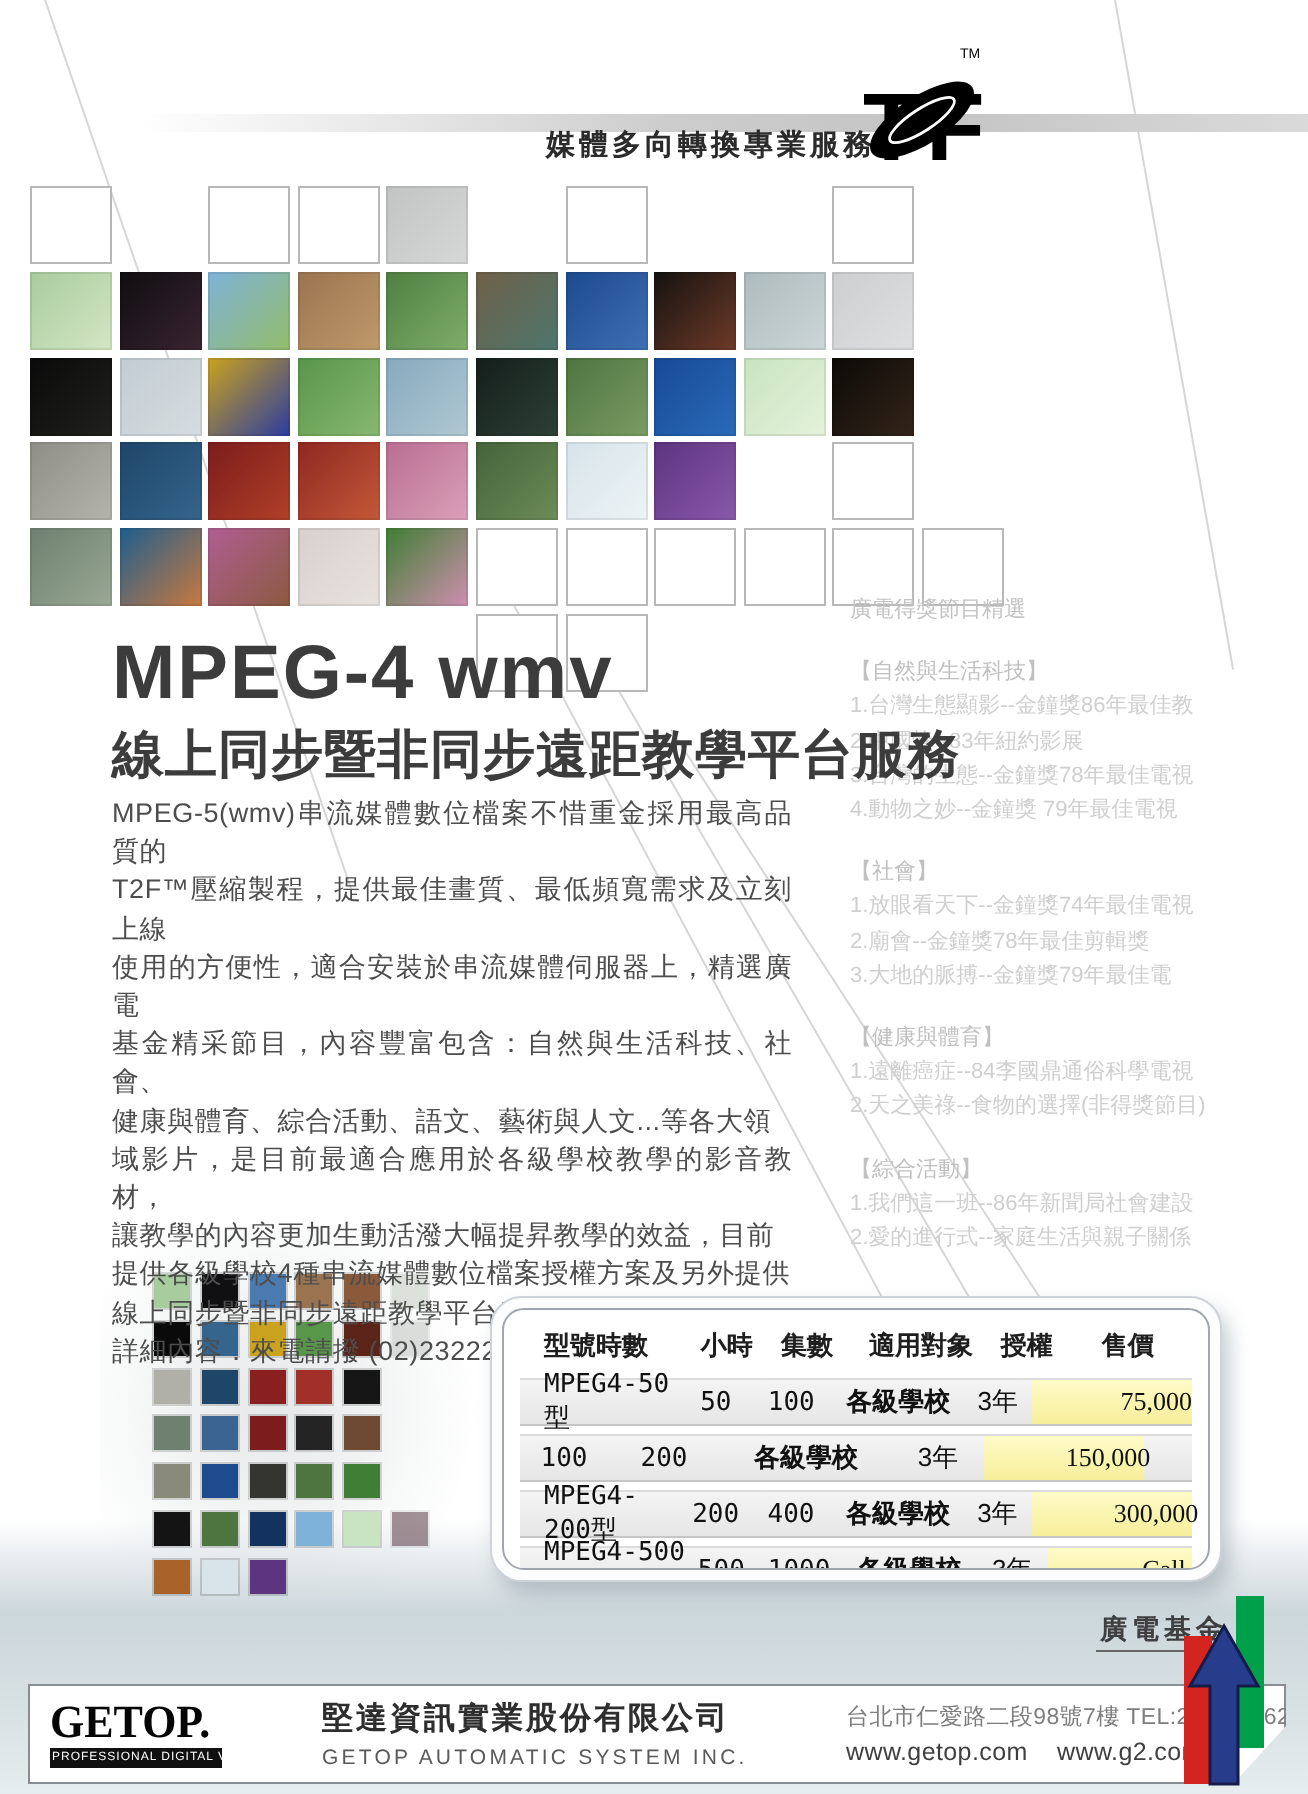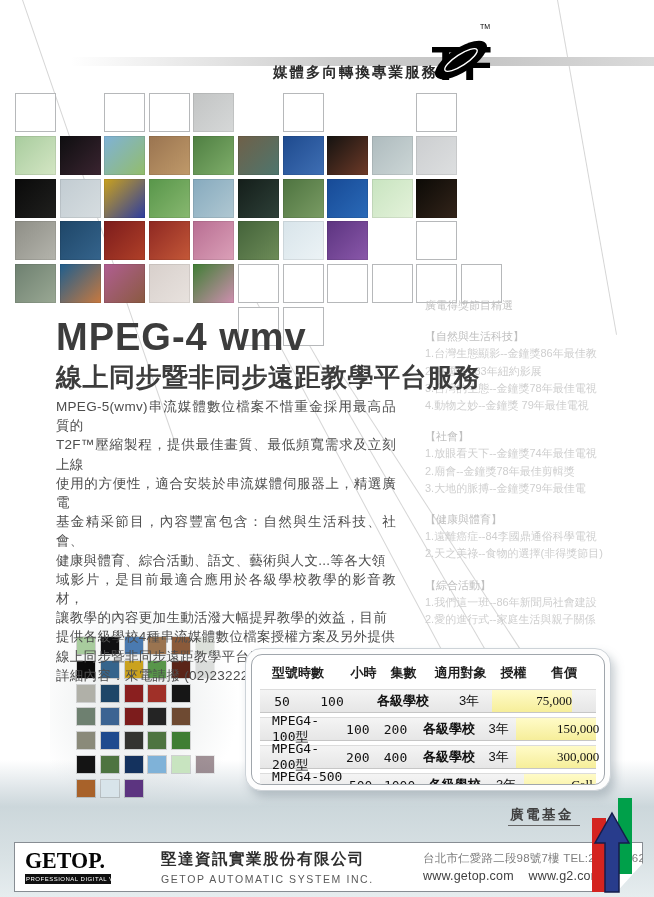--- a/index.html
+++ b/index.html
@@ -58,21 +58,21 @@
   .tc5{width:80px;text-align:center;}
   .mono{font-family:"DejaVu Sans Mono",monospace;}
   .tdata .tc5.price{align-self:stretch;display:flex;align-items:center;justify-content:center;
         background:linear-gradient(180deg,#fffbc8,#f6ee9a);font-family:Liberation Serif, serif;padding-left:44px;}
   .thead .tc5{font-weight:bold;}
   
   .band{position:absolute;left:0;top:760px;width:100%;height:137px;z-index:0;
         background:linear-gradient(180deg,rgba(199,210,216,0) 0%,rgba(199,210,216,.55) 20%,
                    #ccd7db 34%,#d8e1e4 70%,#e6edef 100%);}
   
-  .fund-label{position:absolute;left:508px;top:806px;z-index:3;font-size:13.5px;font-weight:bold;
+  .fund-label{position:absolute;left:548px;top:806px;z-index:3;font-size:13.5px;font-weight:bold;
               letter-spacing:2.5px;color:#3f3f3f;}
   .fund-label span{border-bottom:1px solid #666;padding:0 6px 3px 2px;}
   .fund-logo{position:absolute;left:591px;top:798px;z-index:4;}
   
   .footer-box{position:absolute;left:14px;top:842px;width:629px;height:50px;z-index:2;background:#fff;
               border:1px solid #878d93;box-sizing:border-box;
               clip-path:polygon(0 0,100% 0,100% 42%,95.8% 100%,0 100%);
               display:flex;align-items:center;padding:5px 12px 5px 10px;gap:40px;}
   .getop-logo{width:92px;flex:none;}
   .getop-word{font-family:"Liberation Serif",serif;font-weight:900;font-size:22px;color:#050505;
@@ -239,28 +239,28 @@
     <div class="panel-inner">
         <div class="trow thead">
           <div class="tc tc0">型號時數</div>
           <div class="tc tc1">小時</div>
           <div class="tc tc2">集數</div>
           <div class="tc tc3">適用對象</div>
           <div class="tc tc4">授權</div>
           <div class="tc tc5">售價</div>
         </div>
         <div class="trow tdata">
+          <div class="tc tc0 mono">MPEG4-50型</div>
           <div class="tc tc1 mono">50</div>
           <div class="tc tc2 mono">100</div>
           <div class="tc tc3">各級學校</div>
           <div class="tc tc4">3年</div>
           <div class="tc tc5 price">75,000</div>
         </div>
         <div class="trow tdata">
-          <div class="tc tc0 mono">MPEG4-100型</div>
           <div class="tc tc1 mono">100</div>
           <div class="tc tc2 mono">200</div>
           <div class="tc tc3">各級學校</div>
           <div class="tc tc4">3年</div>
           <div class="tc tc5 price">150,000</div>
         </div>
         <div class="trow tdata">
           <div class="tc tc0 mono">MPEG4-200型</div>
           <div class="tc tc1 mono">200</div>
           <div class="tc tc2 mono">400</div>

